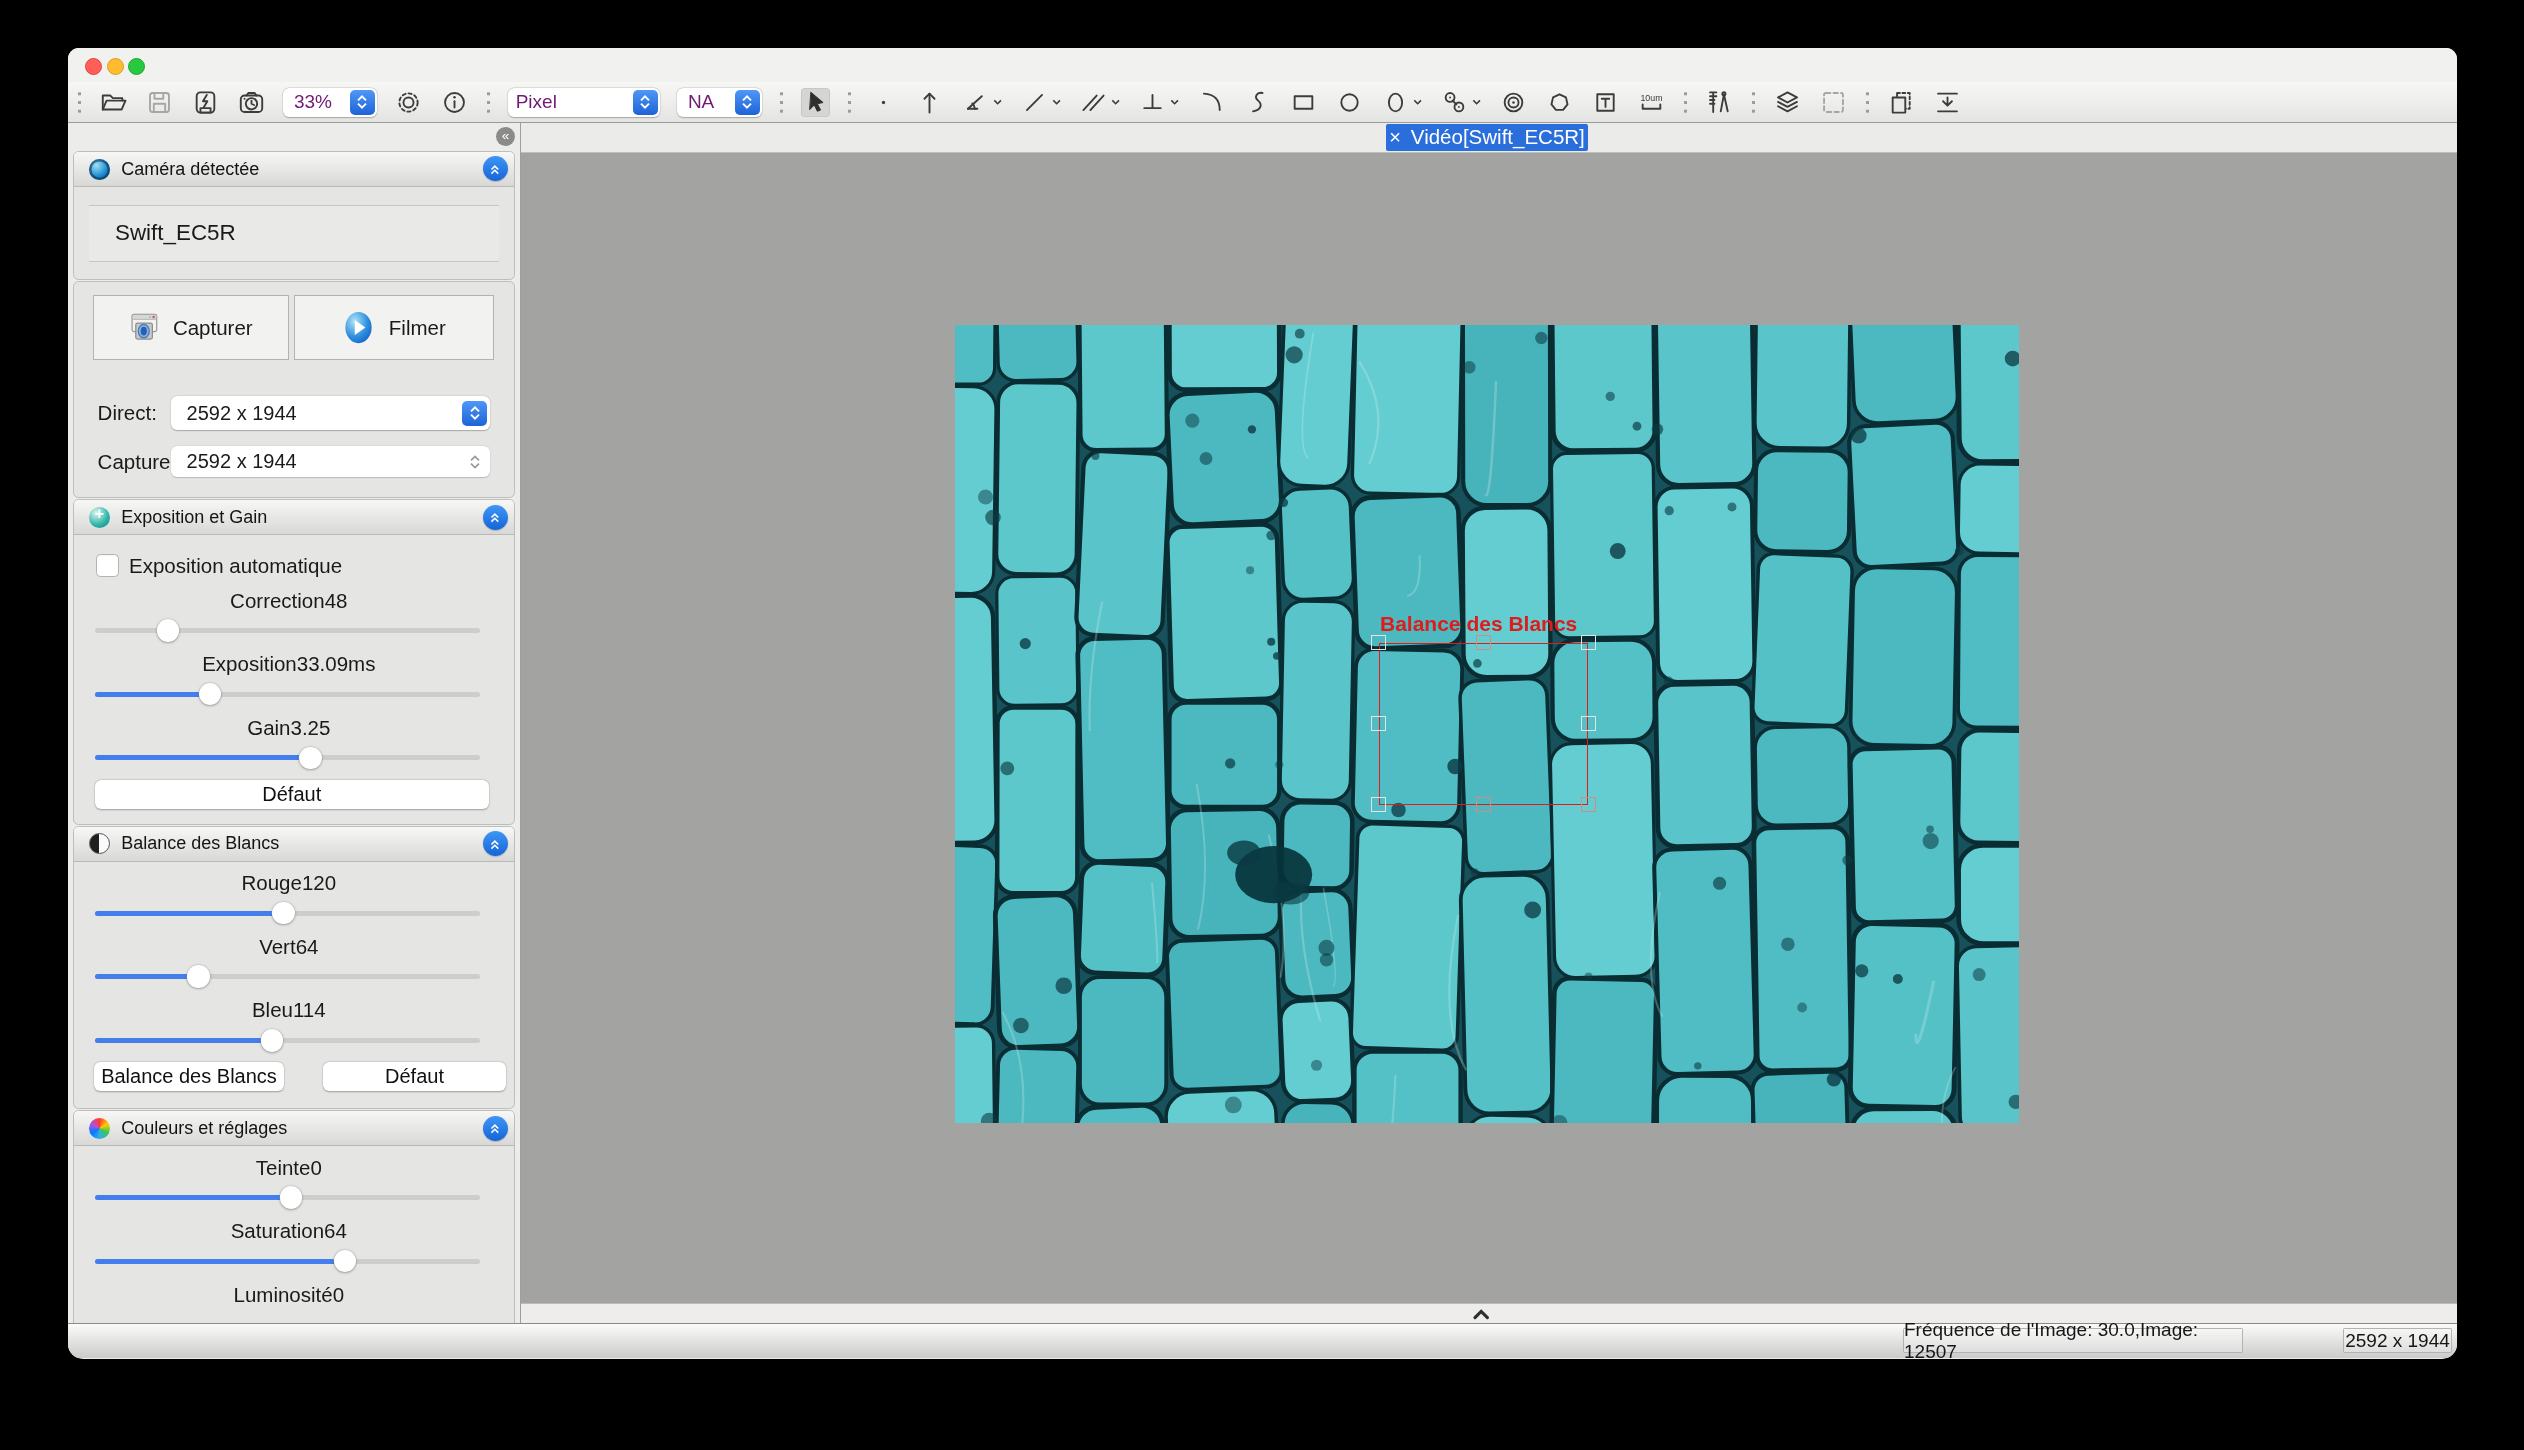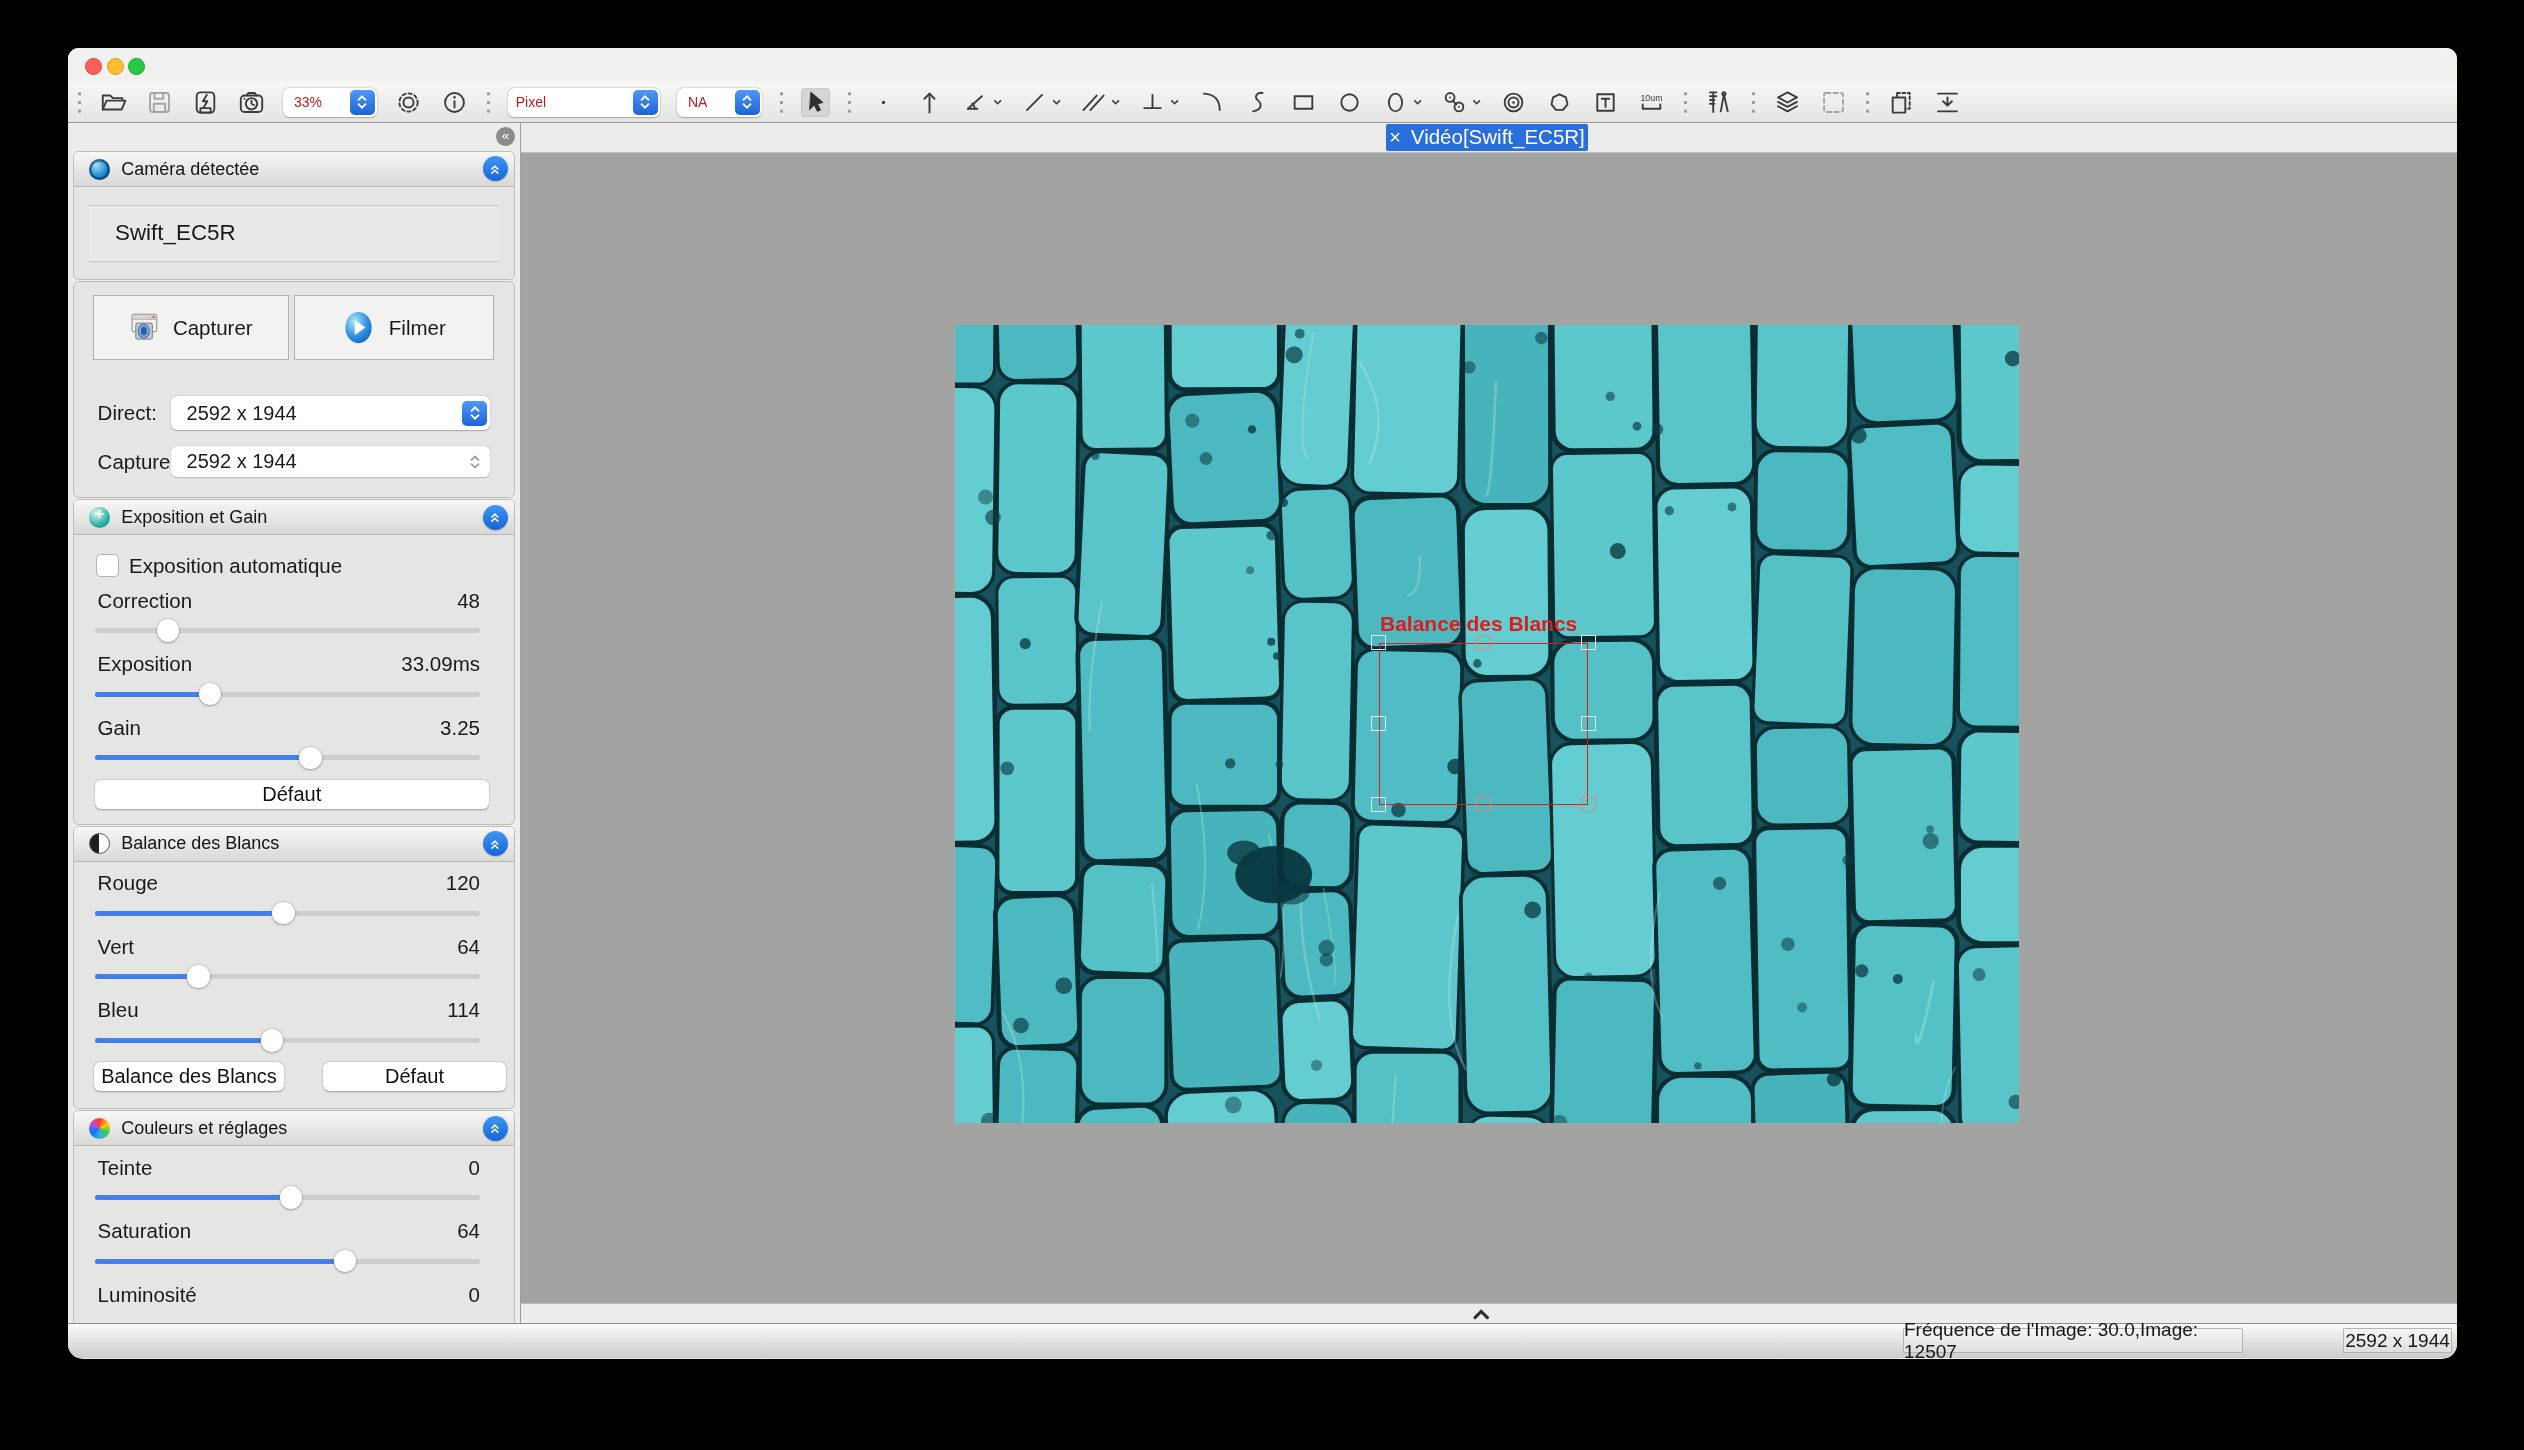--- a/index.html
+++ b/index.html
@@ -17,21 +17,21 @@
   .toolbar{position:absolute;left:0;top:34px;width:100%;height:41px;
     background:linear-gradient(#f7f7f6,#e4e4e3);border-bottom:0.6px solid #9a9a99;
     display:flex;align-items:center;padding-left:8.7px;box-sizing:border-box}
   .tb-item{display:flex;align-items:center;margin-right:17px;flex:0 0 auto}
   .tb-icon{width:29px;height:29px;display:flex;align-items:center;justify-content:center;border-radius:4.3px}
   .tb-icon.selected{background:#d5d5d4;box-shadow:inset 0 0 0 0.6px #bcbcbb}
   .tb-sep{width:5px;height:27px;margin-right:17px;background:radial-gradient(circle,#9b9b9a 1.5px,transparent 1.7px);
     background-size:5px 8.7px;background-repeat:repeat-y;background-position:center}
   .tb-select{height:29px;background:#fff;border-radius:6.2px;box-shadow:0 0.6px 1.2px rgba(0,0,0,.25),0 0 0 0.6px #d6d6d5;
     display:flex;align-items:center;justify-content:space-between;padding:0 1.9px 0 11.2px;box-sizing:border-box}
-  .tb-select .val{font-size:14px;color:#b91c1c}
+  .tb-select .val{font-size:19px;color:#701a75}
   .stepper{width:25px;height:25px;border-radius:5px;background:linear-gradient(#4f97f7,#1e63d6);
     display:flex;align-items:center;justify-content:center}
   .stepper.gray{background:transparent}
   .chev-mini{margin-left:3.7px;display:flex}
   
   .content{position:absolute;left:0;top:75px;width:100%;height:1200px;display:flex}
   
   .sidebar{width:453px;height:100%;background:#ececeb;border-right:0.6px solid #9e9e9d;
     box-sizing:border-box;position:relative;overflow:hidden}
   .sb-topstrip{height:27px;position:relative}
@@ -70,21 +70,21 @@
   .sel-row{display:flex;align-items:center;margin-top:36px}
   .sel-row.second{margin-top:16px}
   .sel-label{font-size:20.5px;color:#1a1a1a;margin-left:23.6px;width:73px}
   .sidebar-select{height:34px;width:319px;background:#fff;border-radius:6.2px;
     box-shadow:0 0.6px 1.2px rgba(0,0,0,.25),0 0 0 0.6px #d9d9d8;display:flex;align-items:center;
     justify-content:space-between;padding:0 2.5px 0 16px;box-sizing:border-box}
   .sidebar-select .val{font-size:20px;color:#1b1b1b}
   .sidebar-select.plain{height:31px;box-shadow:0 0.6px 1.2px rgba(0,0,0,.18),0 0 0 0.6px #dedede}
   .cap-body-pad{height:20px}
   
-  .srow{display:flex;justify-content:space-between;align-items:center;height:25px;padding:0 34px 0 23.6px;margin-top:8.7px}
+  .srow{display:flex;justify-content:center;align-items:center;height:25px;padding:0 34px 0 23.6px;margin-top:8.7px}
   .srow .lbl{font-size:20.5px;color:#1a1a1a}
   .srow .num{font-size:20.5px;color:#1a1a1a}
   .slide{position:relative;height:25px;margin:5px 34px 0 20.5px}
   .track{position:absolute;left:0;right:0;top:10px;height:5px;border-radius:2.5px;background:#cdcdcc}
   .fill{position:absolute;left:0;top:10px;height:5px;border-radius:2.5px;background:#437eec}
   .thumb{position:absolute;top:1.2px;width:22.4px;height:22.4px;border-radius:50%;background:#fff;
     box-shadow:0 0.6px 2.5px rgba(0,0,0,.4),0 0 0 0.3px #d0d0d0}
   .check-row{display:flex;align-items:center;margin:17px 0 0 22px;height:27px}
   .checkbox{width:21px;height:21px;background:#fff;border:0.6px solid #b3b3b2;border-radius:4.3px;
     box-shadow:inset 0 0.6px 1.2px rgba(0,0,0,.08)}

